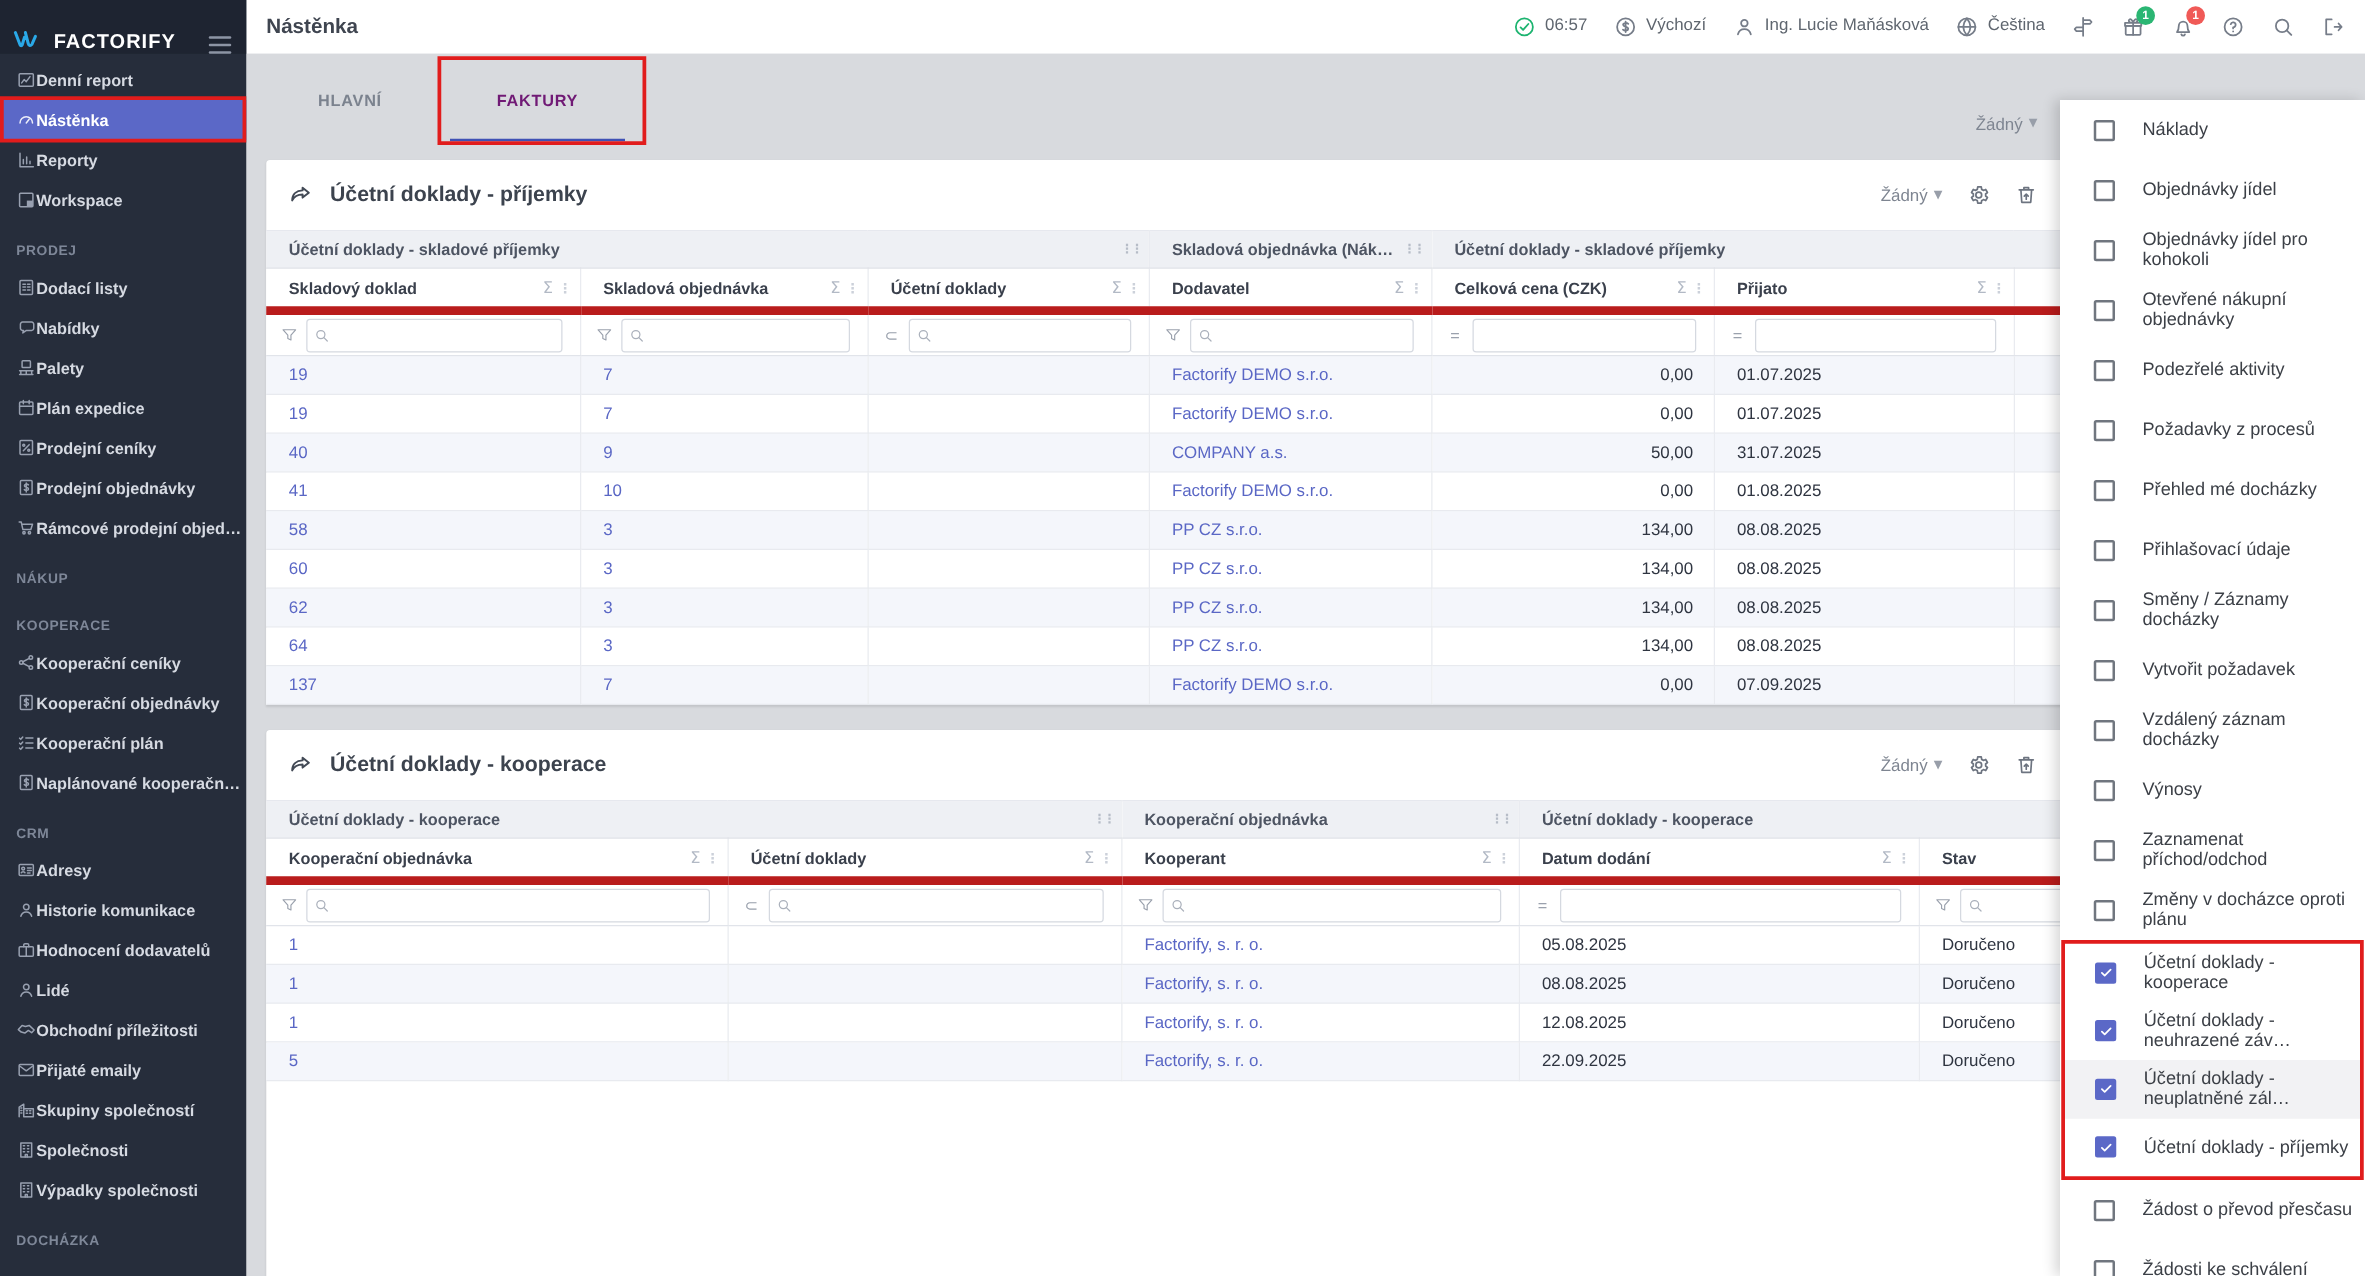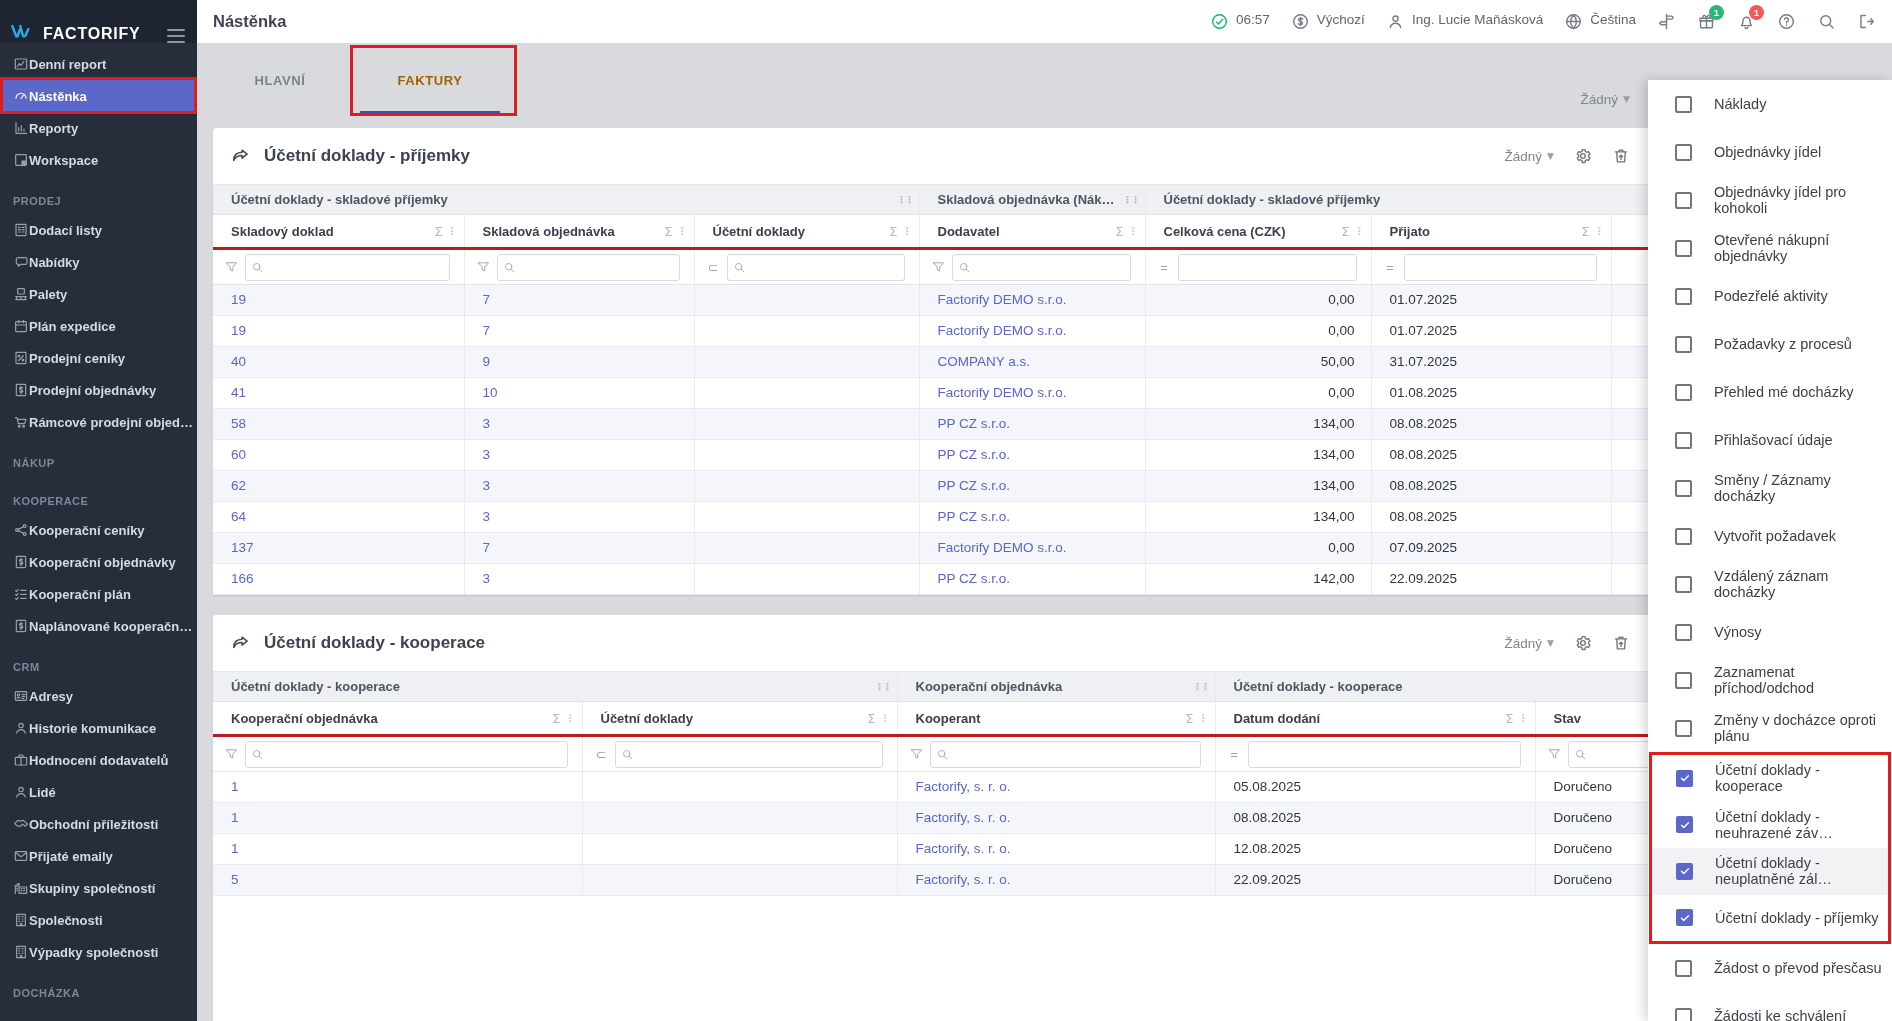--- a/index.html
+++ b/index.html
@@ -29,21 +29,21 @@
   .tb-group{display:flex;align-items:flex-start;gap:7px;cursor:pointer}
   .tbico{width:19px;height:19px;color:#767d89;display:flex}
   .tbico.green{color:#1db470}
   .icwrap{position:relative;display:flex}
   .badge{position:absolute;top:-7px;right:-8px;min-width:15px;height:15px;border-radius:8px;color:#fff;font-size:9.5px;font-weight:700;display:flex;align-items:center;justify-content:center;padding:0 3px}
   .badge.green{background:#2bb673}.badge.red{background:#f05a57}
   
   .tabstrip{height:74px;background:#d8dade;position:relative;display:flex}
   .tab{width:150px;height:100%;display:flex;align-items:center;justify-content:center;font-size:13px;font-weight:700;letter-spacing:.6px;color:#7b828e;position:relative;cursor:pointer}
   .tab:first-child{margin-left:8px}
-  .tab.active{color:#a16207}
+  .tab.active{color:#701a75}
   .tab.active::after{content:"";position:absolute;left:5px;right:5px;bottom:4px;height:2px;background:#3f51b5}
   .strip-tools{position:absolute;right:10px;top:46px;display:flex;align-items:center;gap:22px;color:#353c48}
   .tool-ic{width:20px;height:20px;display:flex;cursor:pointer}
   .tool-ic.greencheck{color:#17a767}
   .tool-ic.greencheck .ic{stroke-width:2.4}
   .preset{display:flex;align-items:center;gap:5px;color:#7e8591;font-size:13.5px;cursor:pointer}
   .caret{font-size:9px;color:#989ea9;font-family:"DejaVu Sans",sans-serif}
   
   .content{position:absolute;top:117px;left:0;right:0;bottom:0;background:#d8dade;padding:11px 0 0 16px;display:flex;flex-direction:column;overflow:hidden}
   .panel{background:#fff;border-radius:3px 0 0 0;position:relative;box-shadow:0 1px 2px rgba(0,0,0,.1)}
@@ -52,21 +52,21 @@
   .phead .pico{width:21px;height:21px;color:#434a56;display:flex}
   .ptitle{font-size:17px;font-weight:700;color:#3c434e}
   .ptools{position:absolute;right:262px;top:0;height:56px;display:flex;align-items:center;gap:20px;color:#6d7480;z-index:2}
   .ptools .tool-ic{width:18px;height:18px}
   
   table.grid{border-collapse:collapse;table-layout:fixed;width:100%}
   .grid th,.grid td{padding:0;border-right:1px solid #e9ebf0;overflow:hidden;white-space:nowrap}
   tr.g th{height:30px;background:#eef0f4;border-bottom:1px solid #dfe2e8;border-top:1px solid #e6e8ee;font-size:13px;font-weight:600;color:#4d5462;text-align:left}
   .gcell{display:flex;align-items:center;padding:0 6px 0 18px}
   .drag{margin-left:auto;color:#b6bcc7;font-size:10px;letter-spacing:-2px;font-family:"DejaVu Sans",sans-serif}
-  tr.c th{height:34px;background:#fff;border-bottom:3px solid #b91c1c;font-size:13px;font-weight:700;color:#3a404c;text-align:left}
+  tr.c th{height:34px;background:#fff;border-bottom:7px solid #b91c1c;font-size:13px;font-weight:700;color:#3a404c;text-align:left}
   .ccell{display:flex;align-items:center;padding:0 6px 0 18px}
   .sig{margin-left:auto;color:#b2b9c5;font-weight:400;font-size:13px;font-family:"DejaVu Sans",sans-serif}
   .cdots{color:#ccd1da;font-size:11px;margin-left:4px;font-family:"DejaVu Sans",sans-serif}
   tr.f td{height:36px;background:#fff;border-bottom:1px solid #e1e4ea}
   .fcell{display:flex;align-items:center;padding:0 14px 0 10px;gap:5px}
   .fop{width:17px;flex:none;display:flex;justify-content:center;align-items:center;color:#9aa1ad;font-size:13px}
   .fop .ic{width:15px;height:15px;stroke-width:1.5}
   .inwrap{position:relative;flex:1;height:27px}
   .inwrap .mag{position:absolute;left:6px;top:7px;width:13px;height:13px;color:#aab0bb}
   .inwrap input{width:100%;height:27px;border:1px solid #d5d9e0;border-radius:3px;padding:0 6px 0 24px;font-family:"Liberation Sans",sans-serif;font-size:13px;color:#333;outline:none;background:#fff}
@@ -841,43 +841,20 @@
                 <td class="right">
                   <span class="dcell">0,00</span>
                 </td>
                 <td>
                   <span class="dcell">07.09.2025</span>
                 </td>
                 <td>
                   <span class="dcell"></span>
                 </td>
               </tr>
-              <tr class="d">
-                <td>
-                  <span class="dcell link">166</span>
-                </td>
-                <td>
-                  <span class="dcell link">3</span>
-                </td>
-                <td>
-                  <span class="dcell"></span>
-                </td>
-                <td>
-                  <span class="dcell link">PP CZ s.r.o.</span>
-                </td>
-                <td class="right">
-                  <span class="dcell">142,00</span>
-                </td>
-                <td>
-                  <span class="dcell">22.09.2025</span>
-                </td>
-                <td>
-                  <span class="dcell"></span>
-                </td>
-              </tr>
             </tbody>
           </table>
       </section>
 
       <section class="panel grow">
         <div class="phead">
           <span class="pico">
               <svg class="ic" viewBox="0 0 24 24">
                 <path d="M13.8 4.8l5.7 4.5-5.7 4.5v-2.9C8.9 10.9 6 12.8 4.3 16.4c0-5.8 3.8-9 9.5-9.2z"></path>
               </svg>

